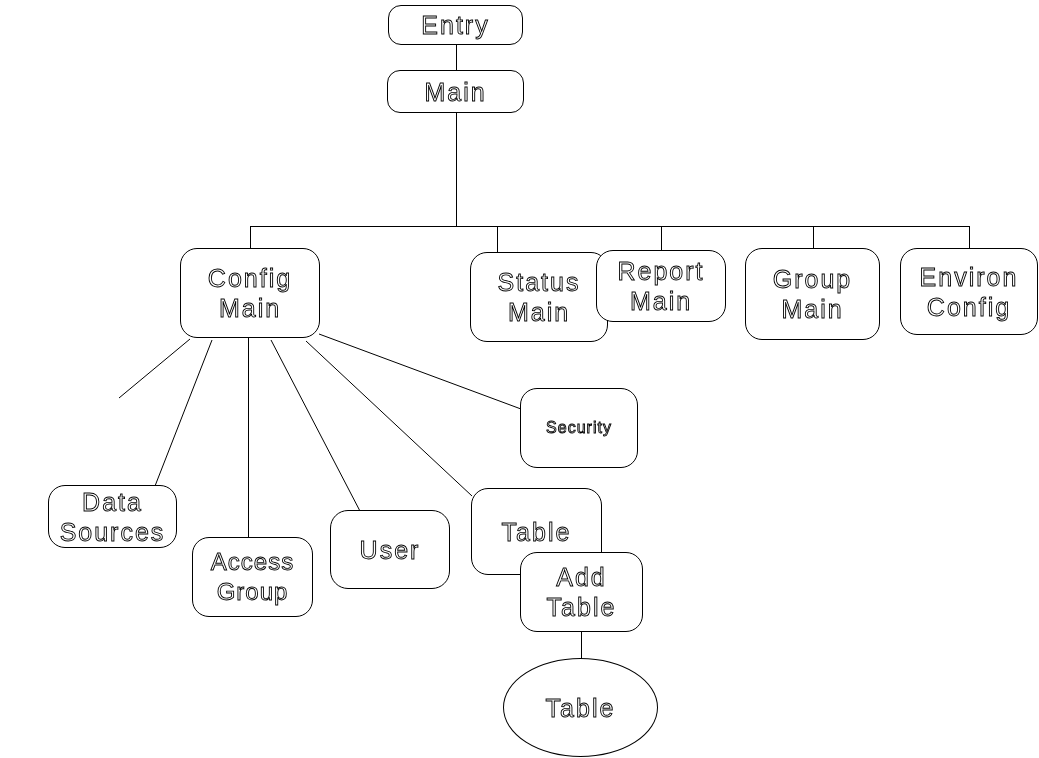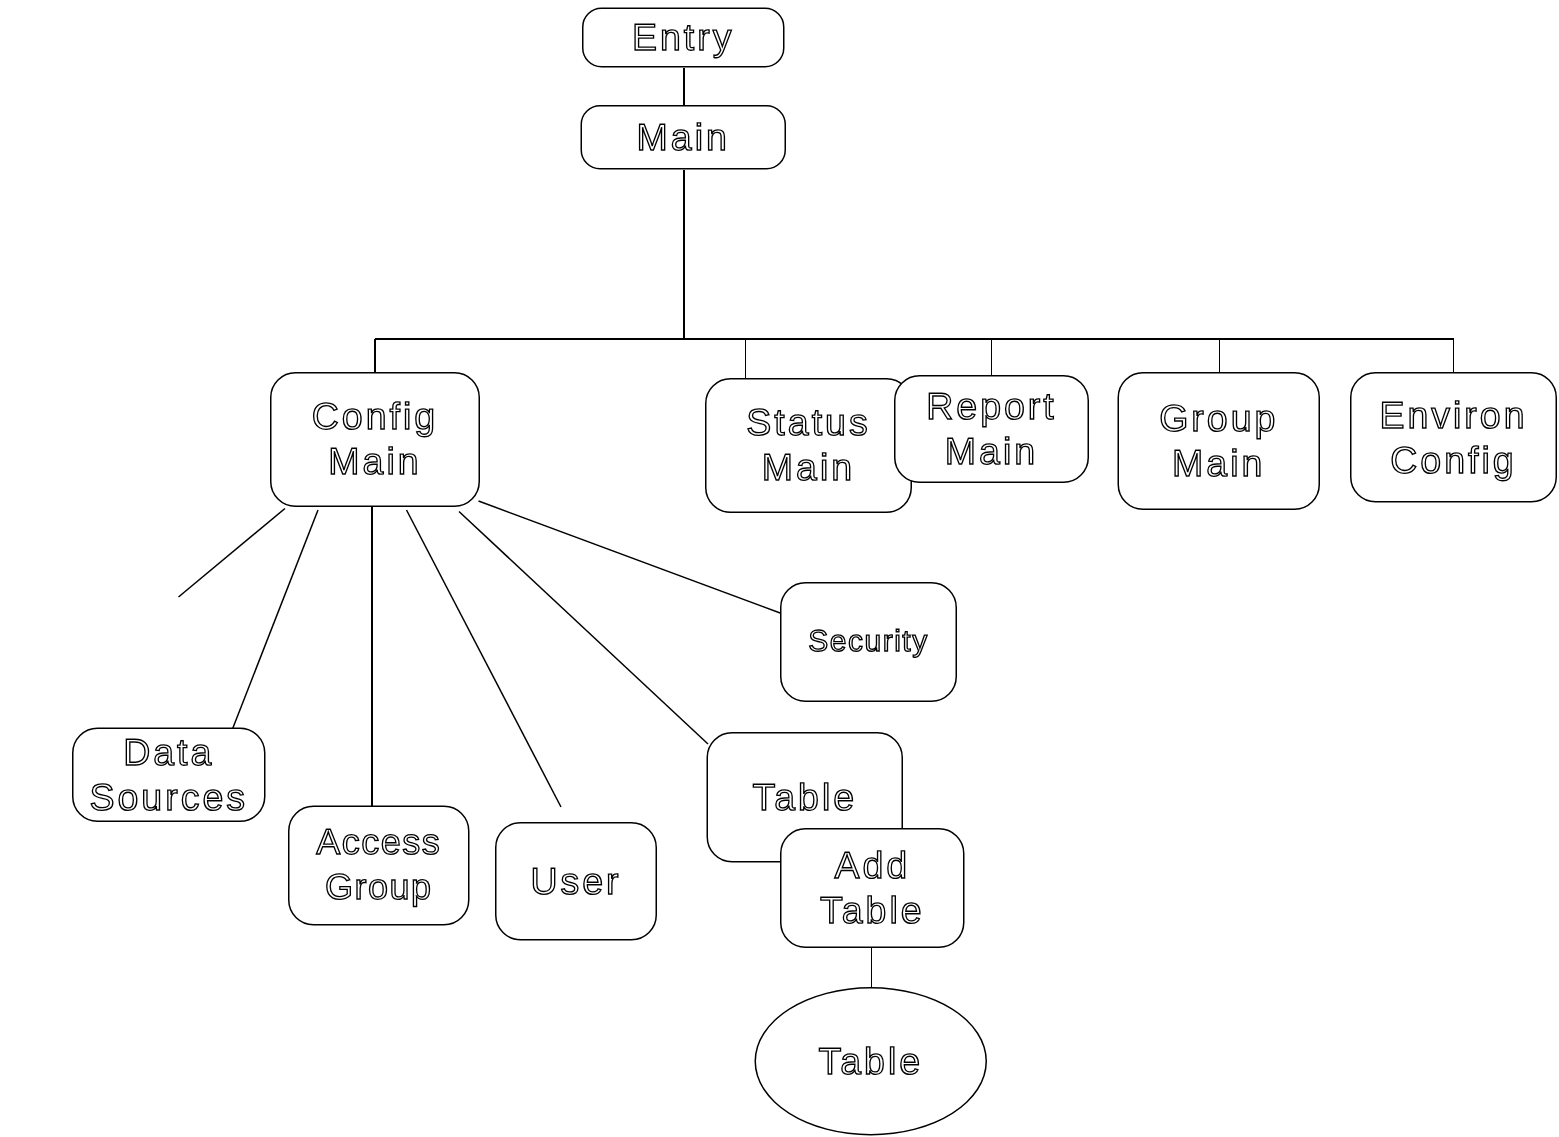--- a/index.html
+++ b/index.html
@@ -54,22 +54,22 @@
   #n-entry          { left: 388px; top: 5px;   width: 135px; height: 40px; border-radius: 13px; }
   #n-main           { left: 387px; top: 70px;  width: 137px; height: 43px; border-radius: 13px; }
   #n-config-main    { left: 180px; top: 248px; width: 140px; height: 90px; }
   #n-status-main    { left: 430px; top: 252px; width: 138px; height: 90px; margin-left: 40px; }
   #n-report-main    { left: 596px; top: 250px; width: 130px; height: 72px; }
   #n-sync-main      { left: 745px; top: 248px; width: 135px; height: 92px; }
   #n-environ-config { left: 900px; top: 248px; width: 138px; height: 87px; }
   #n-hp-3000-systems{ left: 1px;   top: 385px; width: 117px; height: 82px; border-radius: 14px; font-size: 24px; letter-spacing: 1px; }
   #n-data-sources   { left: 48px;  top: 485px; width: 129px; height: 63px; }
   #n-access-group   { left: 192px; top: 537px; width: 121px; height: 80px; font-size: 24px; letter-spacing: 1px; }
-  #n-user           { left: 330px; top: 548px; width: 108px; height: 79px; }
-  #n-security       { left: 520px; top: 388px; width: 118px; height: 80px; font-size: 20px; letter-spacing: 1px; }
+  #n-user           { left: 330px; top: 510px; width: 120px; height: 79px; border-radius: 18px; }
+  #n-security       { left: 520px; top: 388px; width: 118px; height: 80px; font-size: 16px; letter-spacing: 1px; }
   #n-table          { left: 471px; top: 488px; width: 131px; height: 87px; z-index: 1; }
   #n-add-table      { left: 520px; top: 552px; width: 123px; height: 80px; z-index: 2; }
   #n-add-view-table { left: 503px; top: 658px; width: 155px; height: 99px; border-radius: 50%; z-index: 1; }
 </style>
 </head>
 <body>
 
 <div id="canvas">
 
   <svg id="edges" width="1039" height="758">

